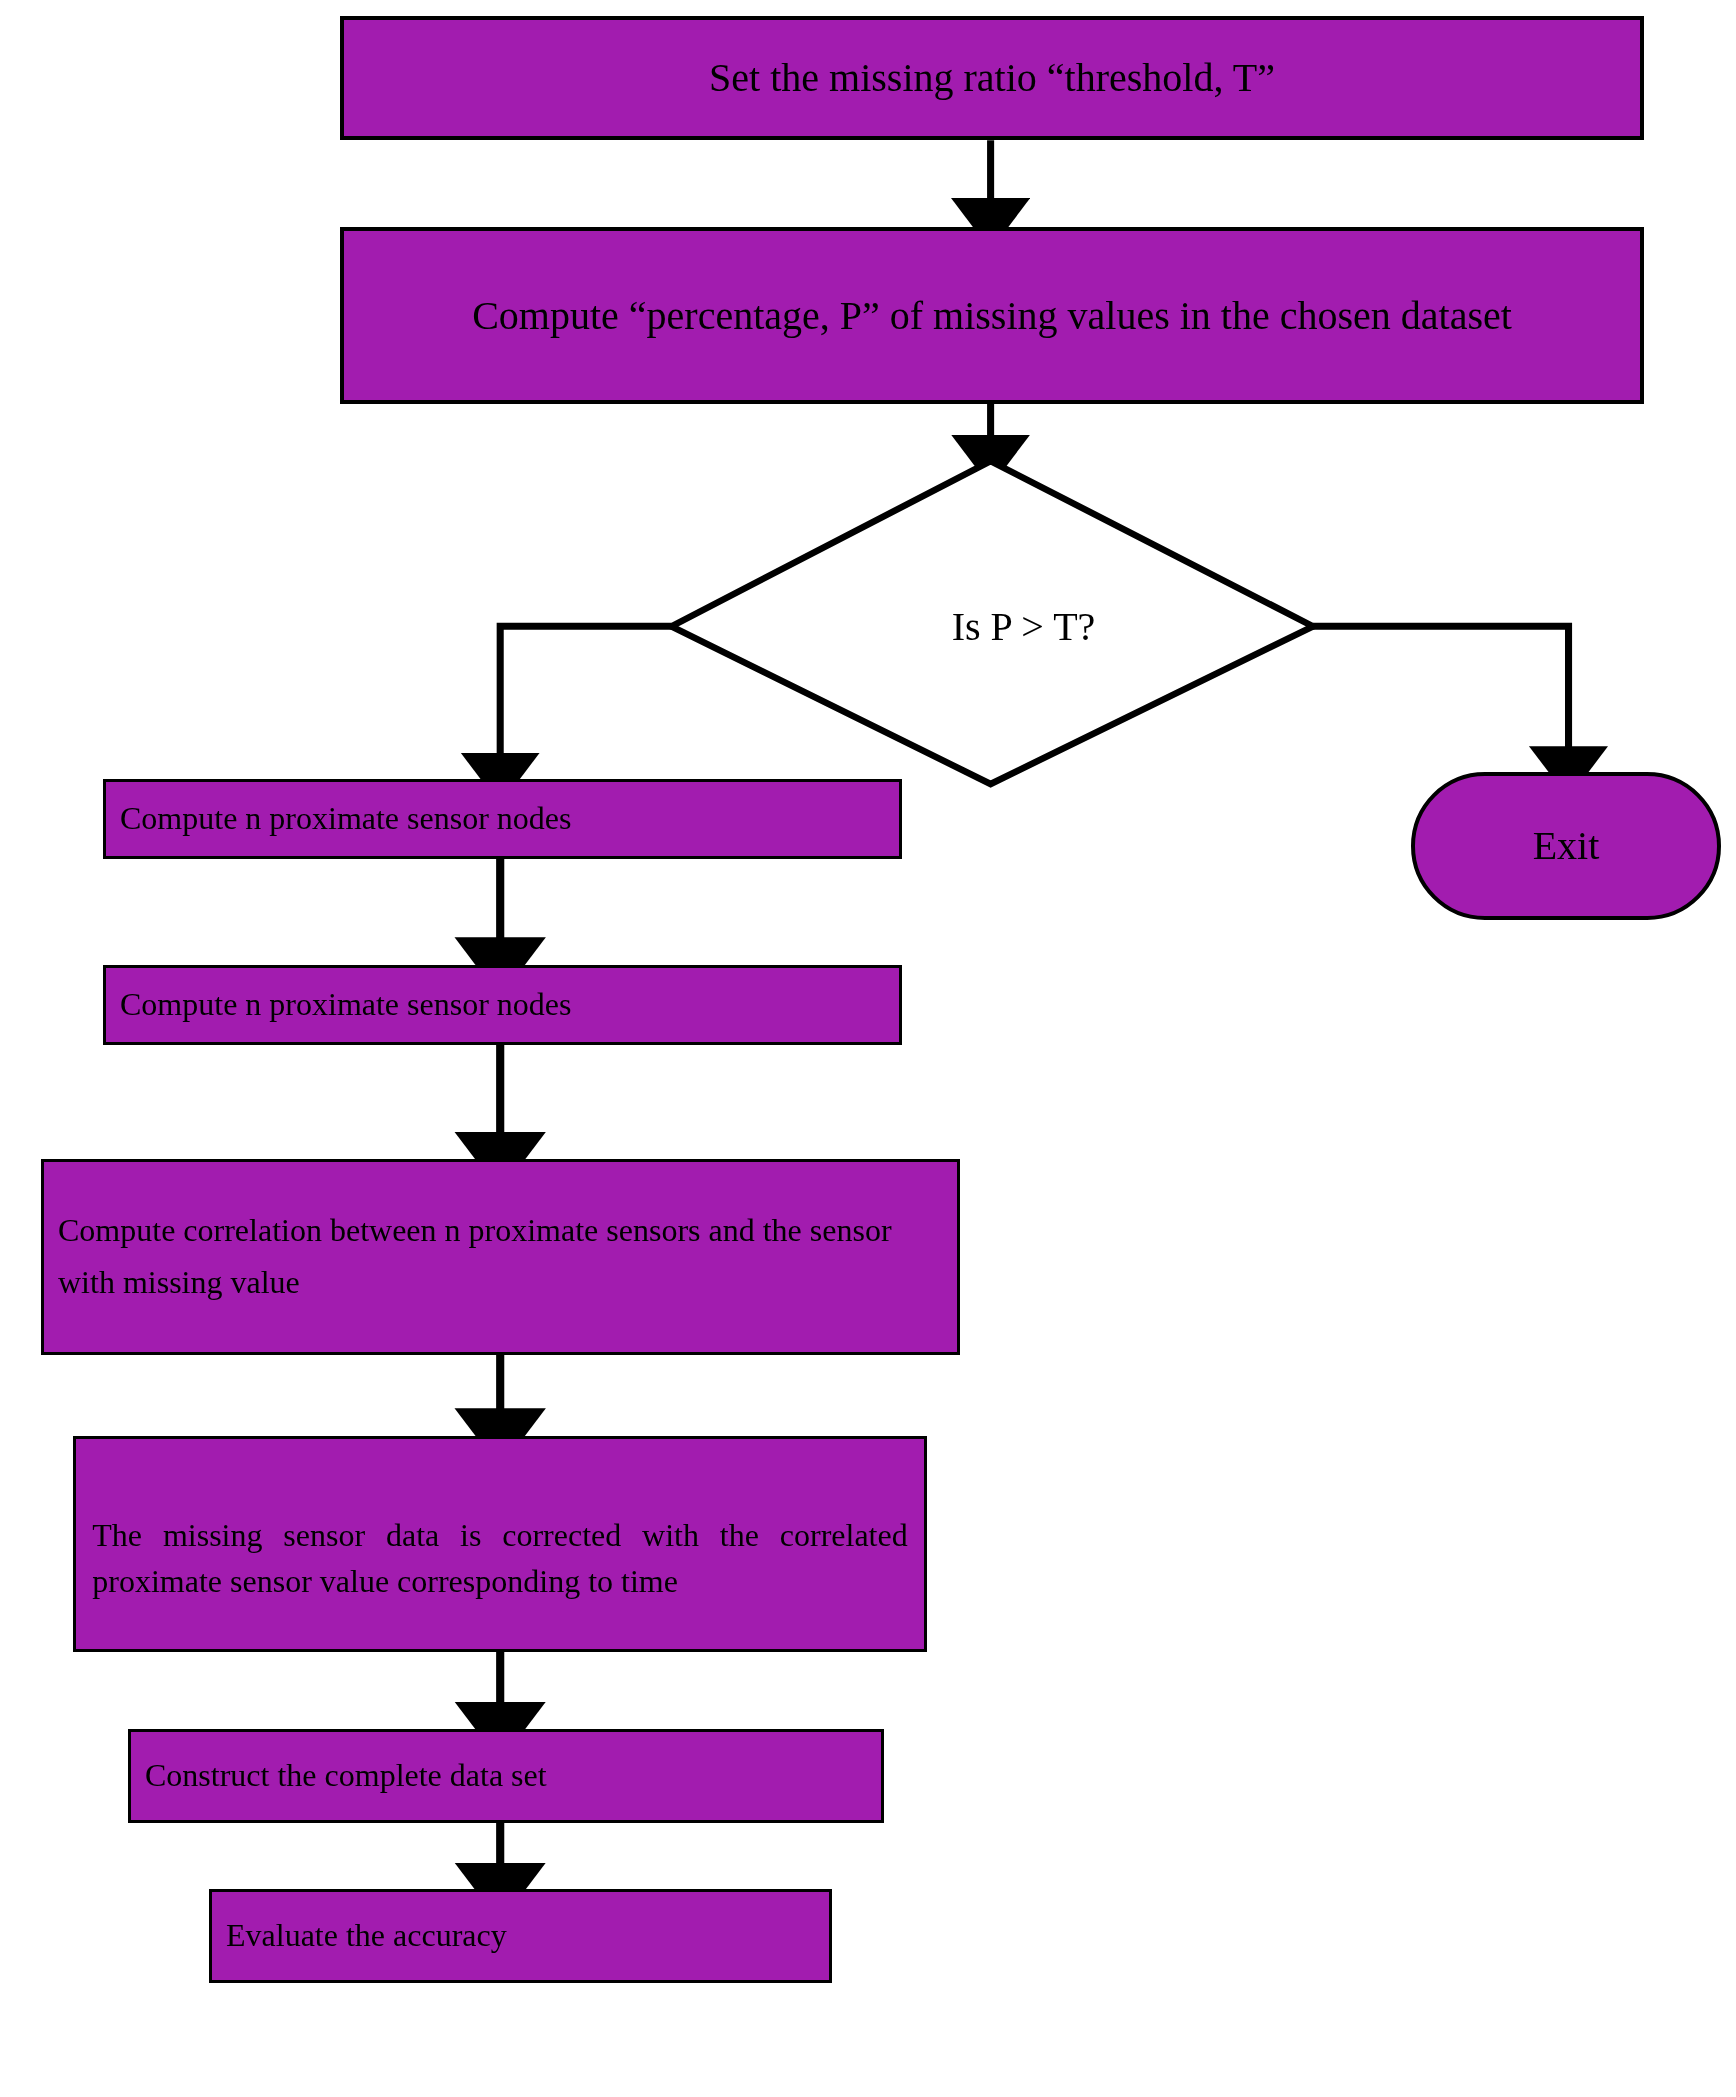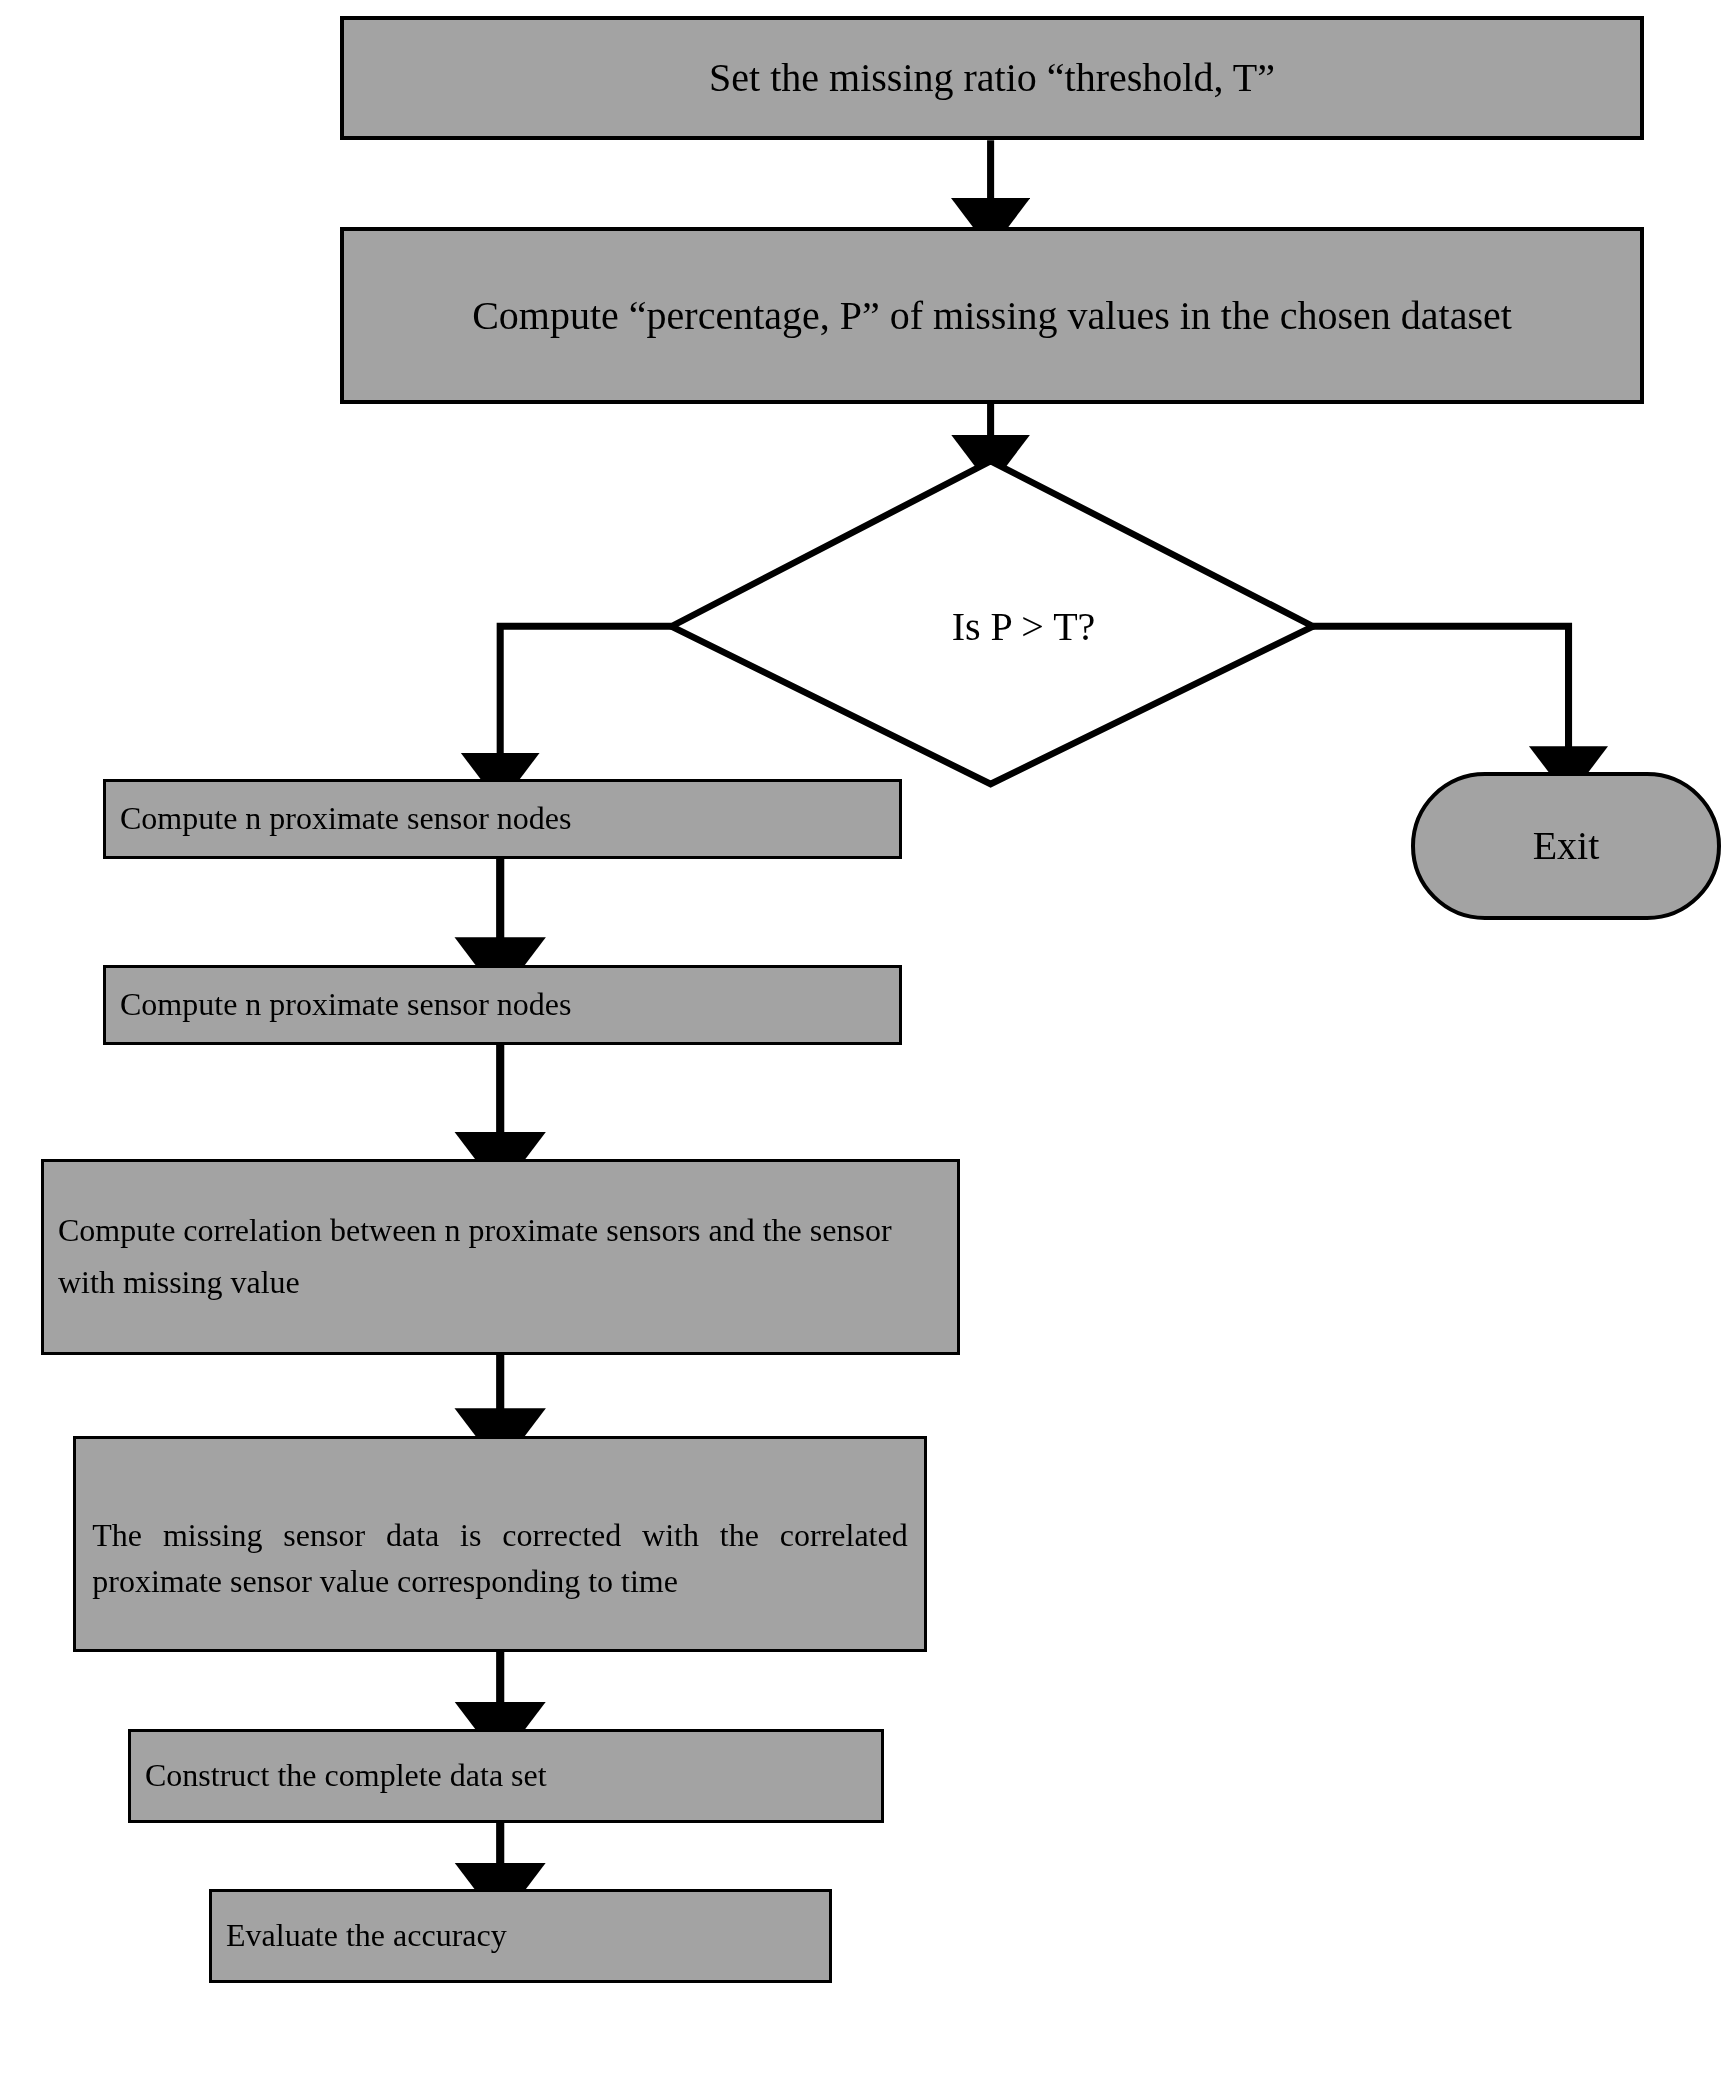--- a/index.html
+++ b/index.html
@@ -1,21 +1,21 @@
 <!DOCTYPE html>
 <html style="font-size:8.7px"><head>
 <meta charset="utf-8">
 <title>Flowchart</title>
 <style>
   html,body{margin:0;padding:0;background:#ffffff;}
   body{font-family:"Liberation Serif","DejaVu Serif",serif;color:#000000;}
   #stage{position:relative;width:1736px;height:2097px;background:#ffffff;overflow:hidden;}
   #wires{position:absolute;left:0;top:0;width:1736px;height:2097px;pointer-events:none;}
 
-  .node{position:absolute;box-sizing:border-box;background:#a3a3a3;
+  .node{position:absolute;box-sizing:border-box;background:#a21caf;
         display:flex;align-items:center;}
   .node .txt{width:100%;line-height:1.30;color:#000;}
 
   
   .proc{border:4.4px solid #000;}
   .proc.thin{border-width:3.8px;}
   .center .txt{text-align:center;padding:0 12px;}
   .left .txt{text-align:left;padding:0 14px;}
   .justify .txt{text-align:justify;text-align-last:left;padding:0 16.3px;margin-top:30px;}
 

